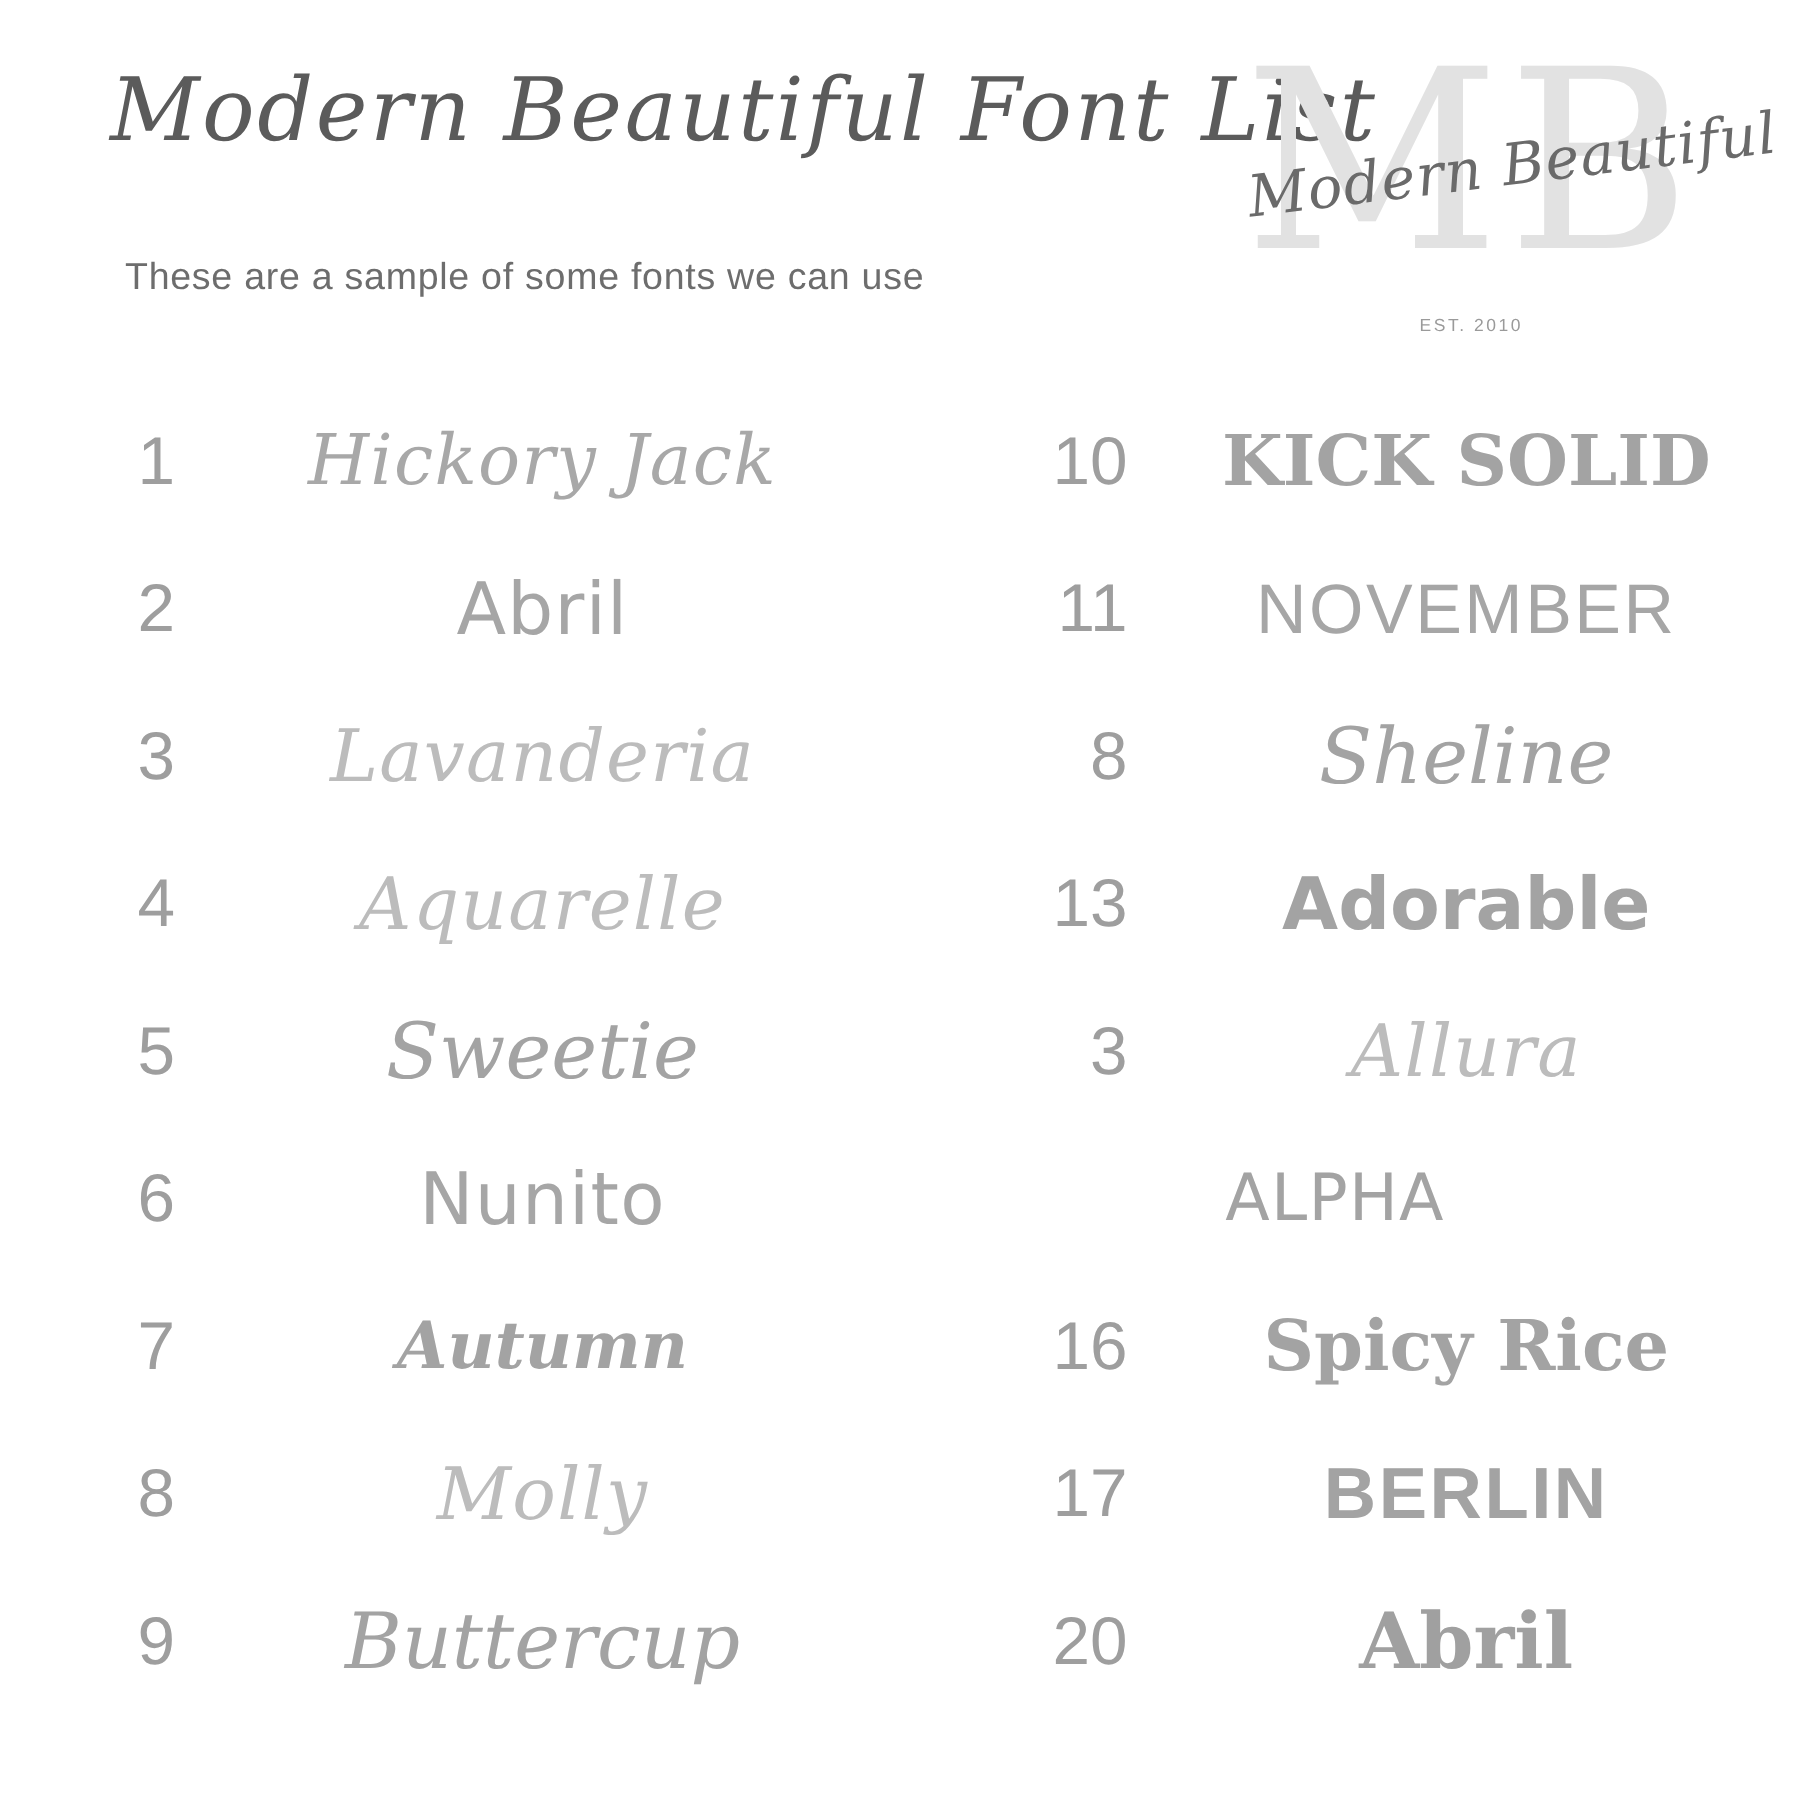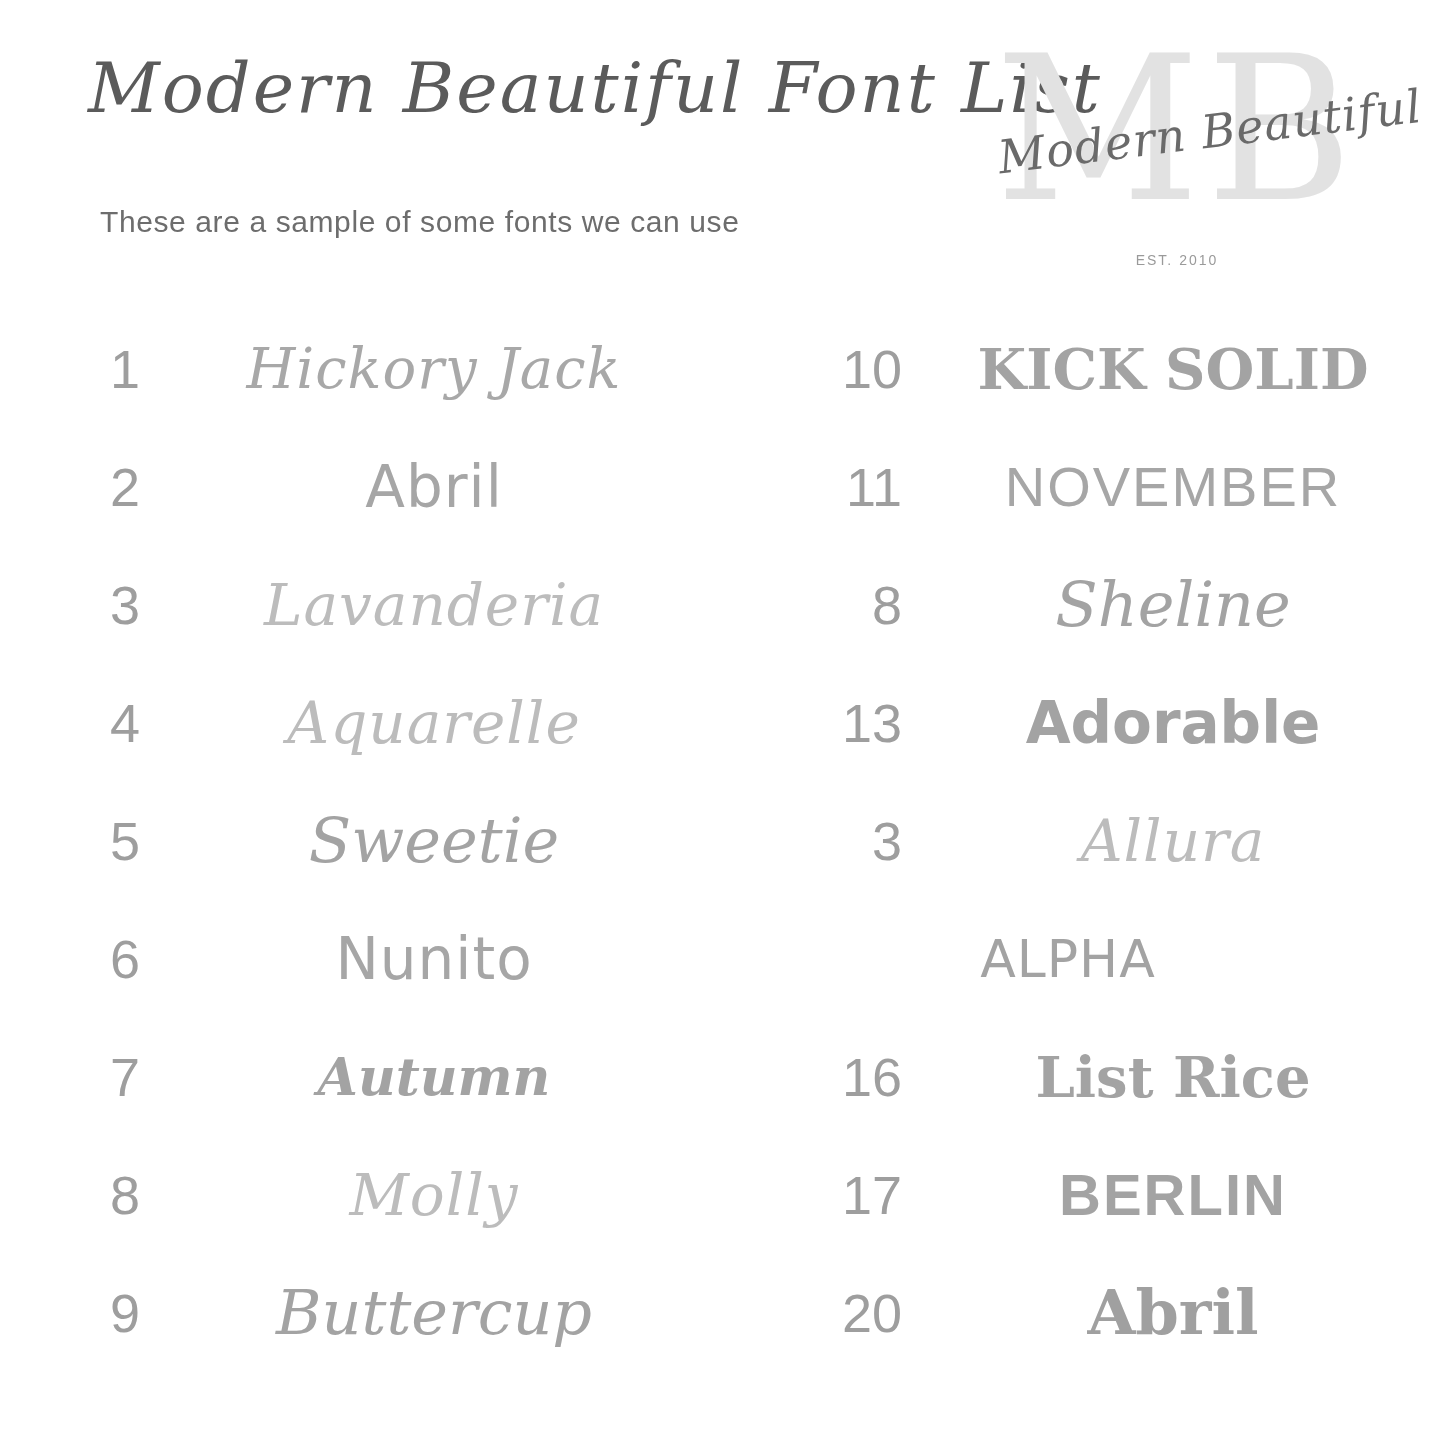--- a/index.html
+++ b/index.html
@@ -316,21 +316,21 @@
         <div class="num">3</div>
         <div class="sample s-script-light">Allura</div>
       </div>
 
       <div class="row">
         <div class="sample s-caps-heavy">ALPHA</div>
       </div>
 
       <div class="row">
         <div class="num">16</div>
-        <div class="sample s-slab-heavy">List Rice</div>
+        <div class="sample s-slab-heavy">Spicy Rice</div>
       </div>
 
       <div class="row">
         <div class="num">17</div>
         <div class="sample s-mono-caps">BERLIN</div>
       </div>
 
       <div class="row">
         <div class="num">20</div>
         <div class="sample s-serif-bold">Abril</div>

